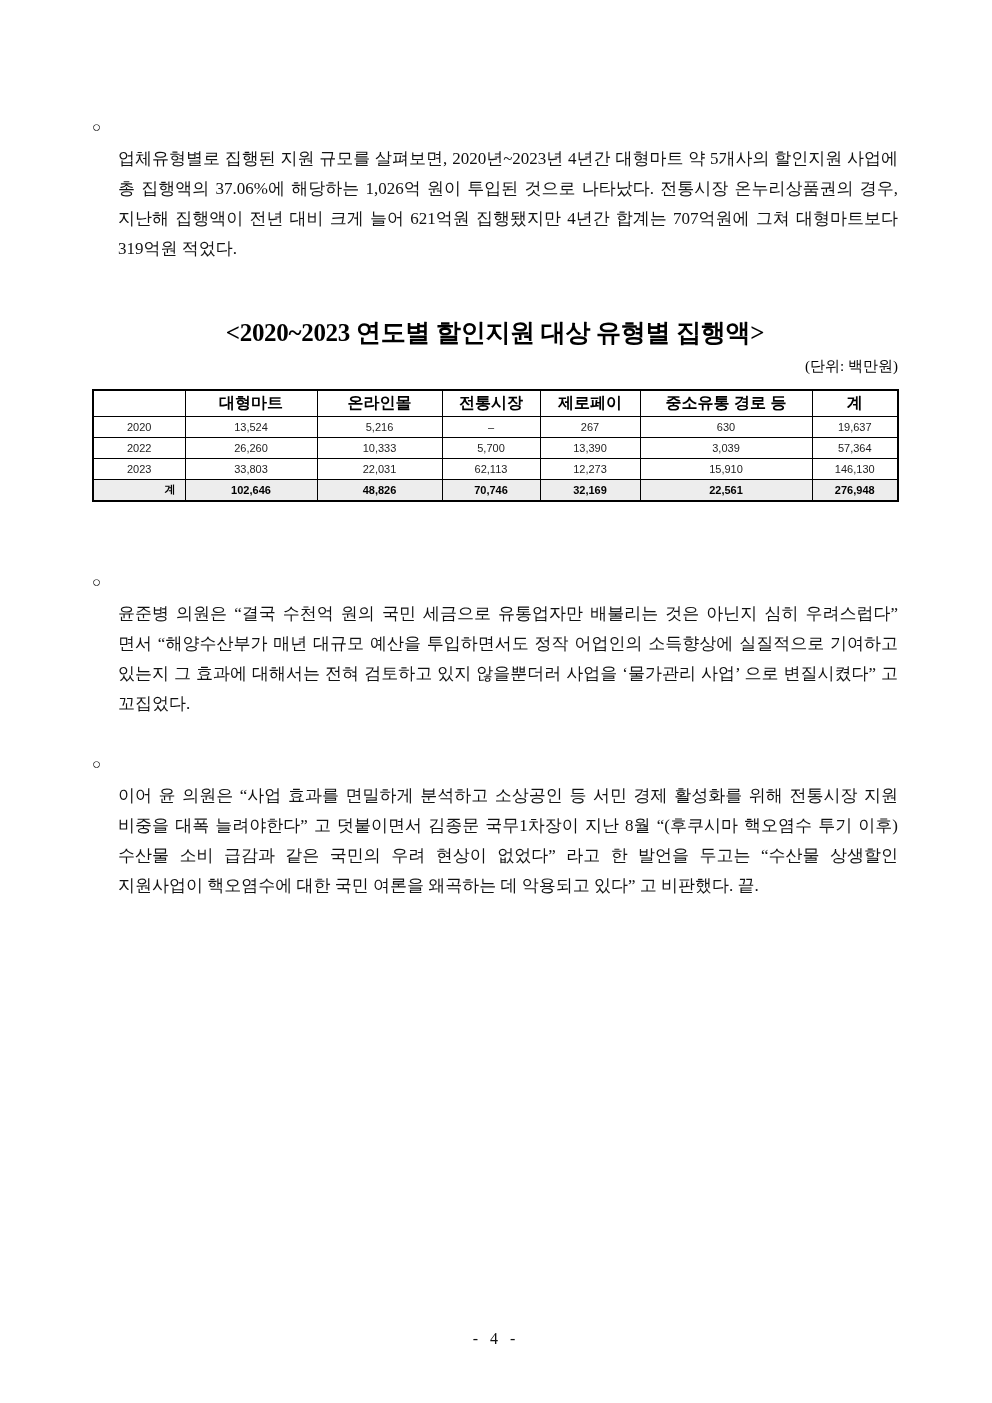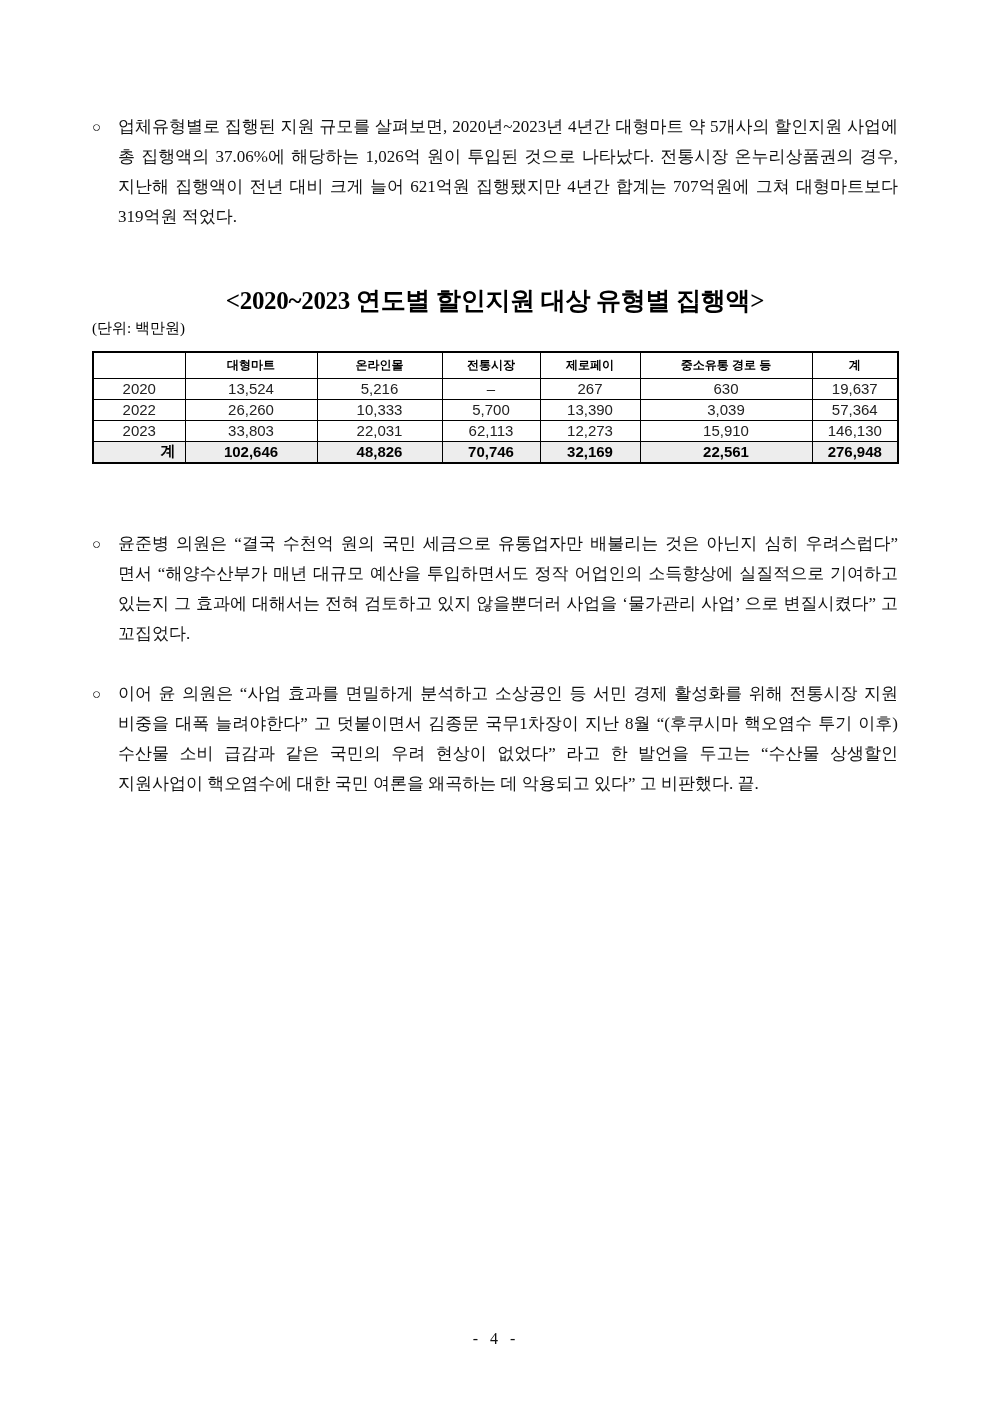--- a/index.html
+++ b/index.html
@@ -28,32 +28,33 @@
   .para .bullet {
     flex: none;
     width: 26px;
     font-size: 15px;
     line-height: 30px;
   }
   .para .para-text {
     flex: 1;
     text-align: justify;
     word-break: keep-all;
+    margin-top: 32px;
   }
   .table-title {
     margin-top: 56px;
     text-align: center;
     font-weight: bold;
     font-size: 25px;
     line-height: 26px;
     letter-spacing: -0.3px;
   }
   .unit-note {
-    margin-top: 2px;
-    text-align: left;
+    margin-top: 8px;
+    text-align: right;
     font-size: 15px;
     line-height: 24px;
   }
   table.exec-table {
     margin-top: 11px;
     border-collapse: collapse;
     border: 2px solid #000000;
     table-layout: fixed;
     width: 805px;
     font-family: "Liberation Sans", "DejaVu Sans", sans-serif;
@@ -61,27 +62,27 @@
   table.exec-table th, table.exec-table td {
     border: 1px solid #000000;
     text-align: center;
     vertical-align: middle;
     padding: 0 4px;
     overflow: hidden;
     white-space: nowrap;
   }
   table.exec-table thead th {
     height: 26px;
-    font-size: 12px;
+    font-size: 16px;
     font-weight: bold;
     background: #ffffff;
   }
   table.exec-table tbody td {
     height: 21px;
-    font-size: 15px;
+    font-size: 11px;
     color: #222222;
   }
   table.exec-table tr.total-row td {
     height: 22px;
     background: #ededed;
     font-weight: bold;
     color: #000000;
   }
   table.exec-table td.total-label {
     text-align: right;

